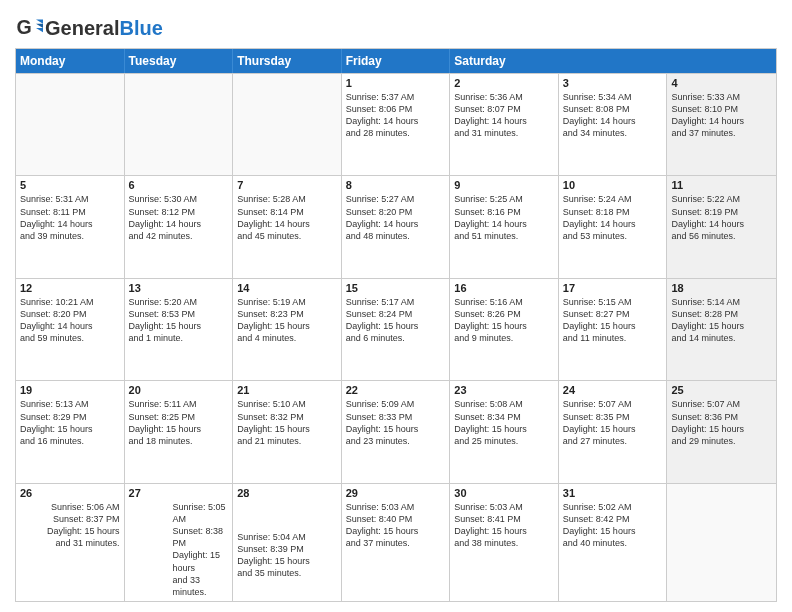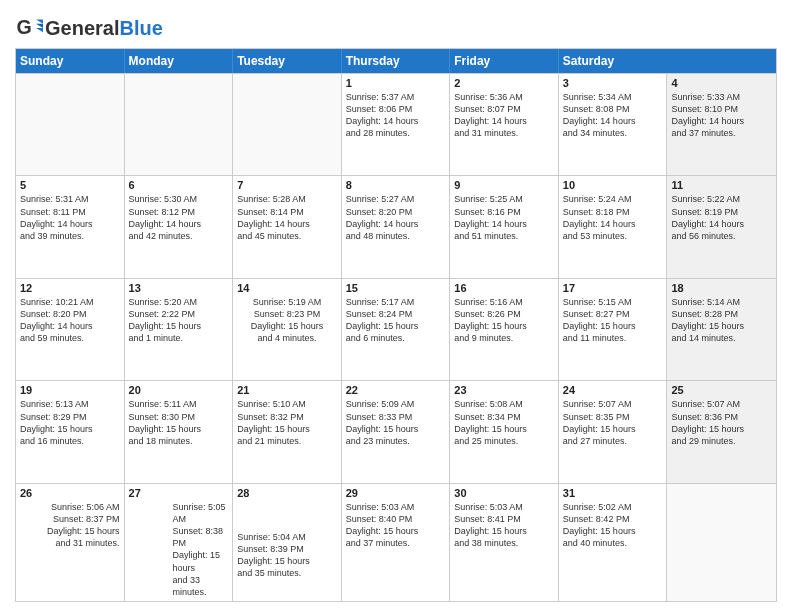--- a/index.html
+++ b/index.html
@@ -117,21 +117,20 @@
       </div>
     </div>
     <div class="title-block">
       <div class="main-title"></div>
       <div class="subtitle"></div>
     </div>
   </div>
 
   <div class="calendar">
     <div class="cal-header-row">
-    <div class="cal-header-cell">Sunday</div>
         <div class="cal-header-cell">Monday</div>
         <div class="cal-header-cell">Tuesday</div>
         <div class="cal-header-cell">Thursday</div>
         <div class="cal-header-cell">Friday</div>
         <div class="cal-header-cell">Saturday</div>
       </div>
     <div class="cal-body">
     <div class="cal-week">
           <div class="cal-cell empty"></div>
           <div class="cal-cell empty"></div>
@@ -220,27 +219,27 @@
           <div class="cal-cell">
             <div class="day-number">12</div>
             <div class="day-info" style="white-space: pre-line;">Sunrise: 10:21 AM
 Sunset: 8:20 PM
 Daylight: 14 hours
 and 59 minutes.</div>
           </div>
           <div class="cal-cell">
             <div class="day-number">13</div>
             <div class="day-info" style="white-space: pre-line;">Sunrise: 5:20 AM
-Sunset: 2:22 PM
+Sunset: 8:53 PM
 Daylight: 15 hours
 and 1 minute.</div>
           </div>
           <div class="cal-cell">
             <div class="day-number">14</div>
-            <div class="day-info" style="white-space: pre-line; text-align: center;">Sunrise: 5:19 AM
+            <div class="day-info" style="white-space: pre-line;">Sunrise: 5:19 AM
 Sunset: 8:23 PM
 Daylight: 15 hours
 and 4 minutes.</div>
           </div>
           <div class="cal-cell">
             <div class="day-number">15</div>
             <div class="day-info" style="white-space: pre-line;">Sunrise: 5:17 AM
 Sunset: 8:24 PM
 Daylight: 15 hours
 and 6 minutes.</div>
@@ -271,21 +270,21 @@
           <div class="cal-cell">
             <div class="day-number">19</div>
             <div class="day-info" style="white-space: pre-line;">Sunrise: 5:13 AM
 Sunset: 8:29 PM
 Daylight: 15 hours
 and 16 minutes.</div>
           </div>
           <div class="cal-cell">
             <div class="day-number">20</div>
             <div class="day-info" style="white-space: pre-line;">Sunrise: 5:11 AM
-Sunset: 8:30 PM
+Sunset: 8:25 PM
 Daylight: 15 hours
 and 18 minutes.</div>
           </div>
           <div class="cal-cell">
             <div class="day-number">21</div>
             <div class="day-info" style="white-space: pre-line;">Sunrise: 5:10 AM
 Sunset: 8:32 PM
 Daylight: 15 hours
 and 21 minutes.</div>
           </div>

